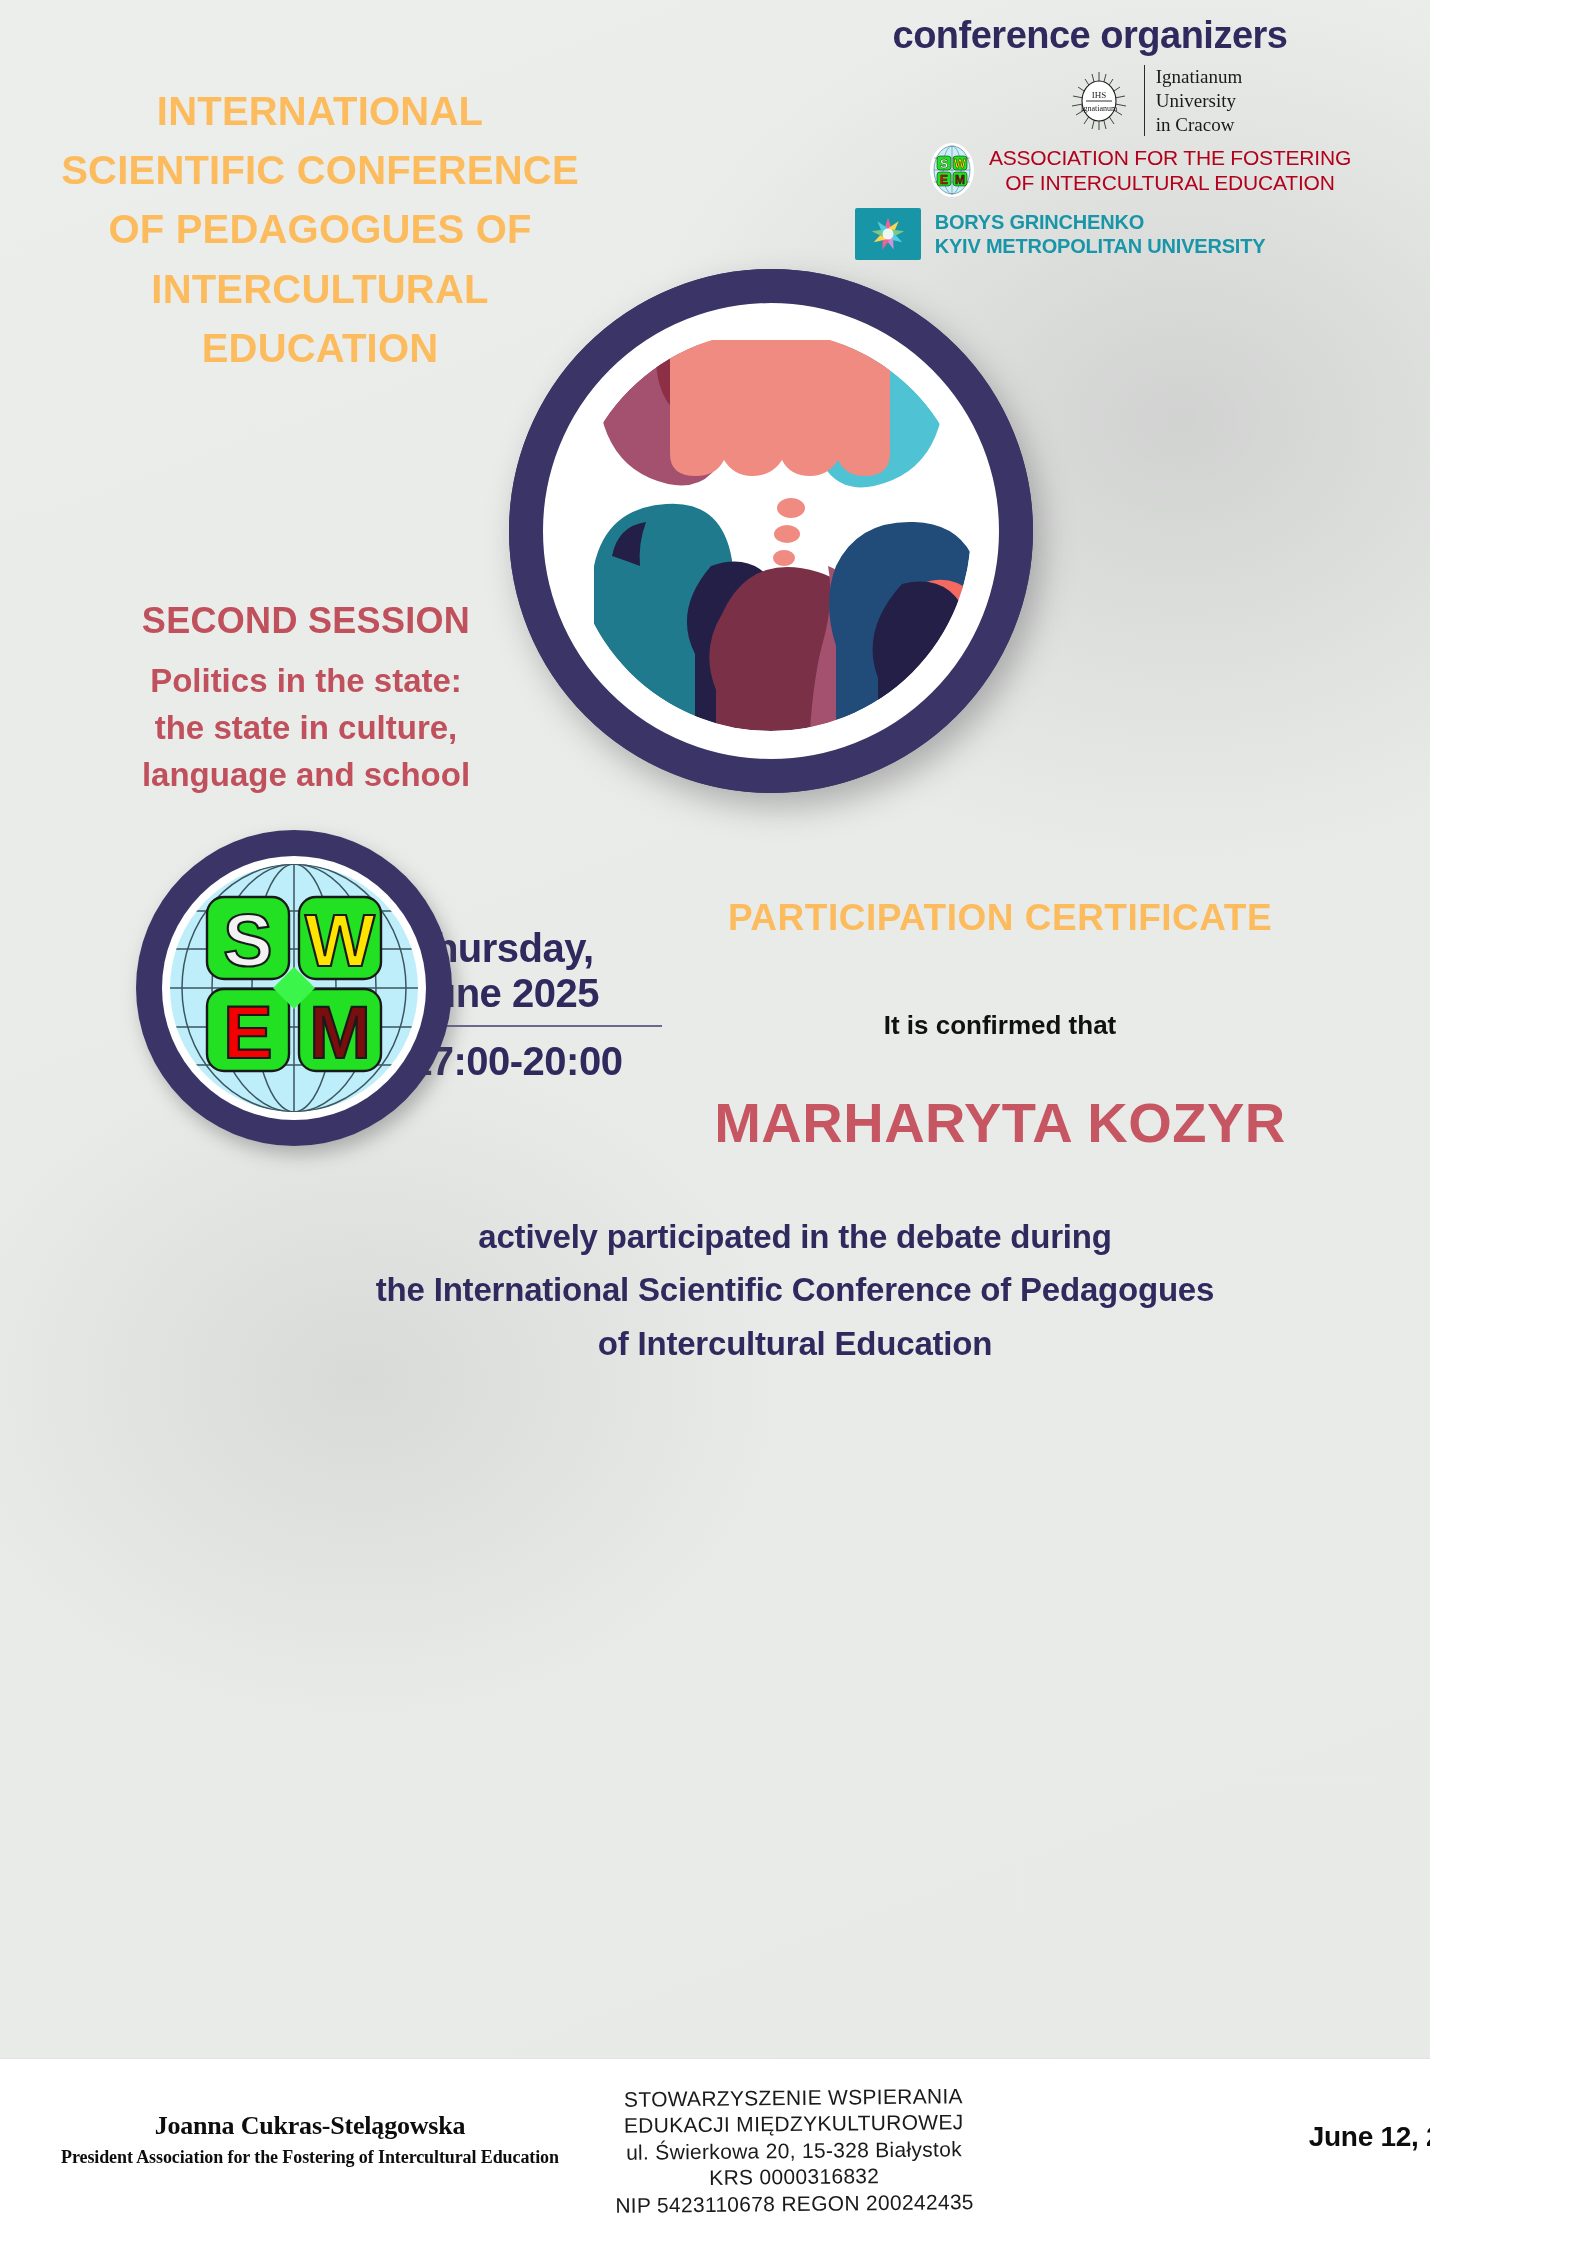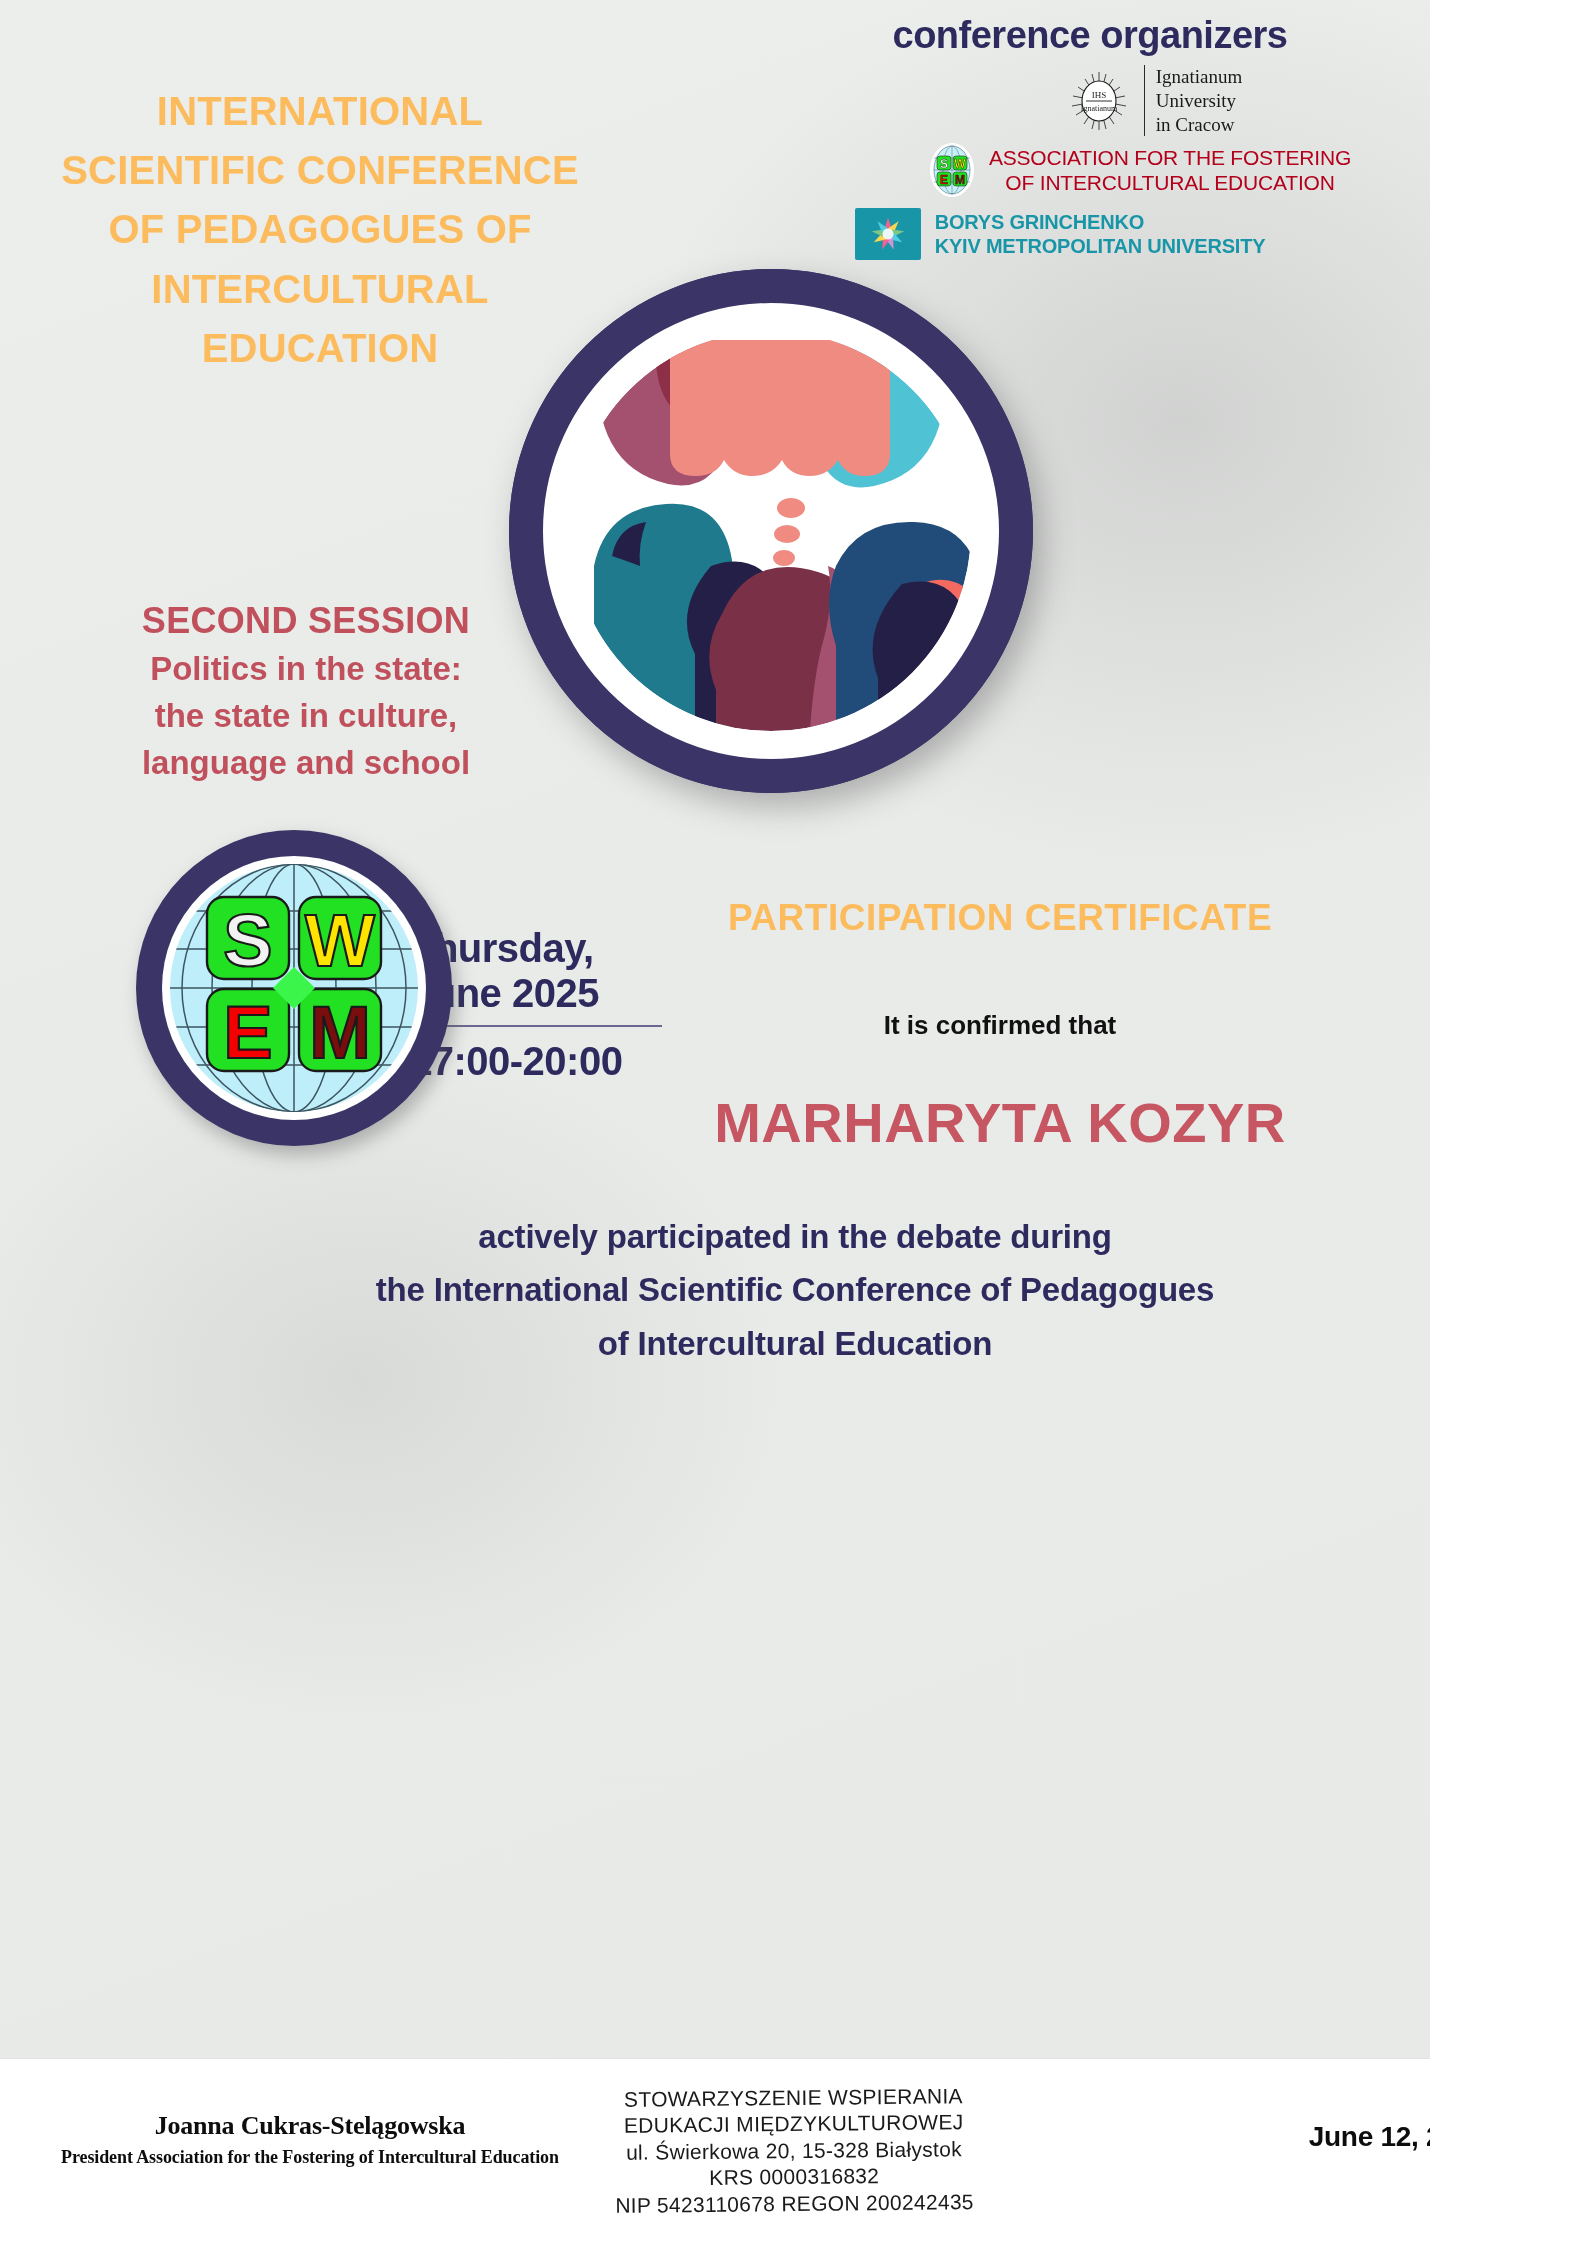--- a/index.html
+++ b/index.html
@@ -92,21 +92,21 @@
   }
 
   #session-block {
     position:absolute;
     left:46px; top:600px;
     width:520px;
     text-align:center;
     color:#c0505c;
   }
   #session-label { font-size:36px; font-weight:bold; letter-spacing:0.3px; }
-  #session-topic { font-size:33px; font-weight:bold; line-height:1.42; margin-top:4px; }
+  #session-topic { font-size:33px; font-weight:bold; line-height:1.42; margin-top:16px; }
 
   
   #date-block {
     position:absolute;
     left:150px; top:925px;
     display:flex; align-items:center;
   }
   #date-day {
     color:#fcbc5e;
     font-size:160px;

